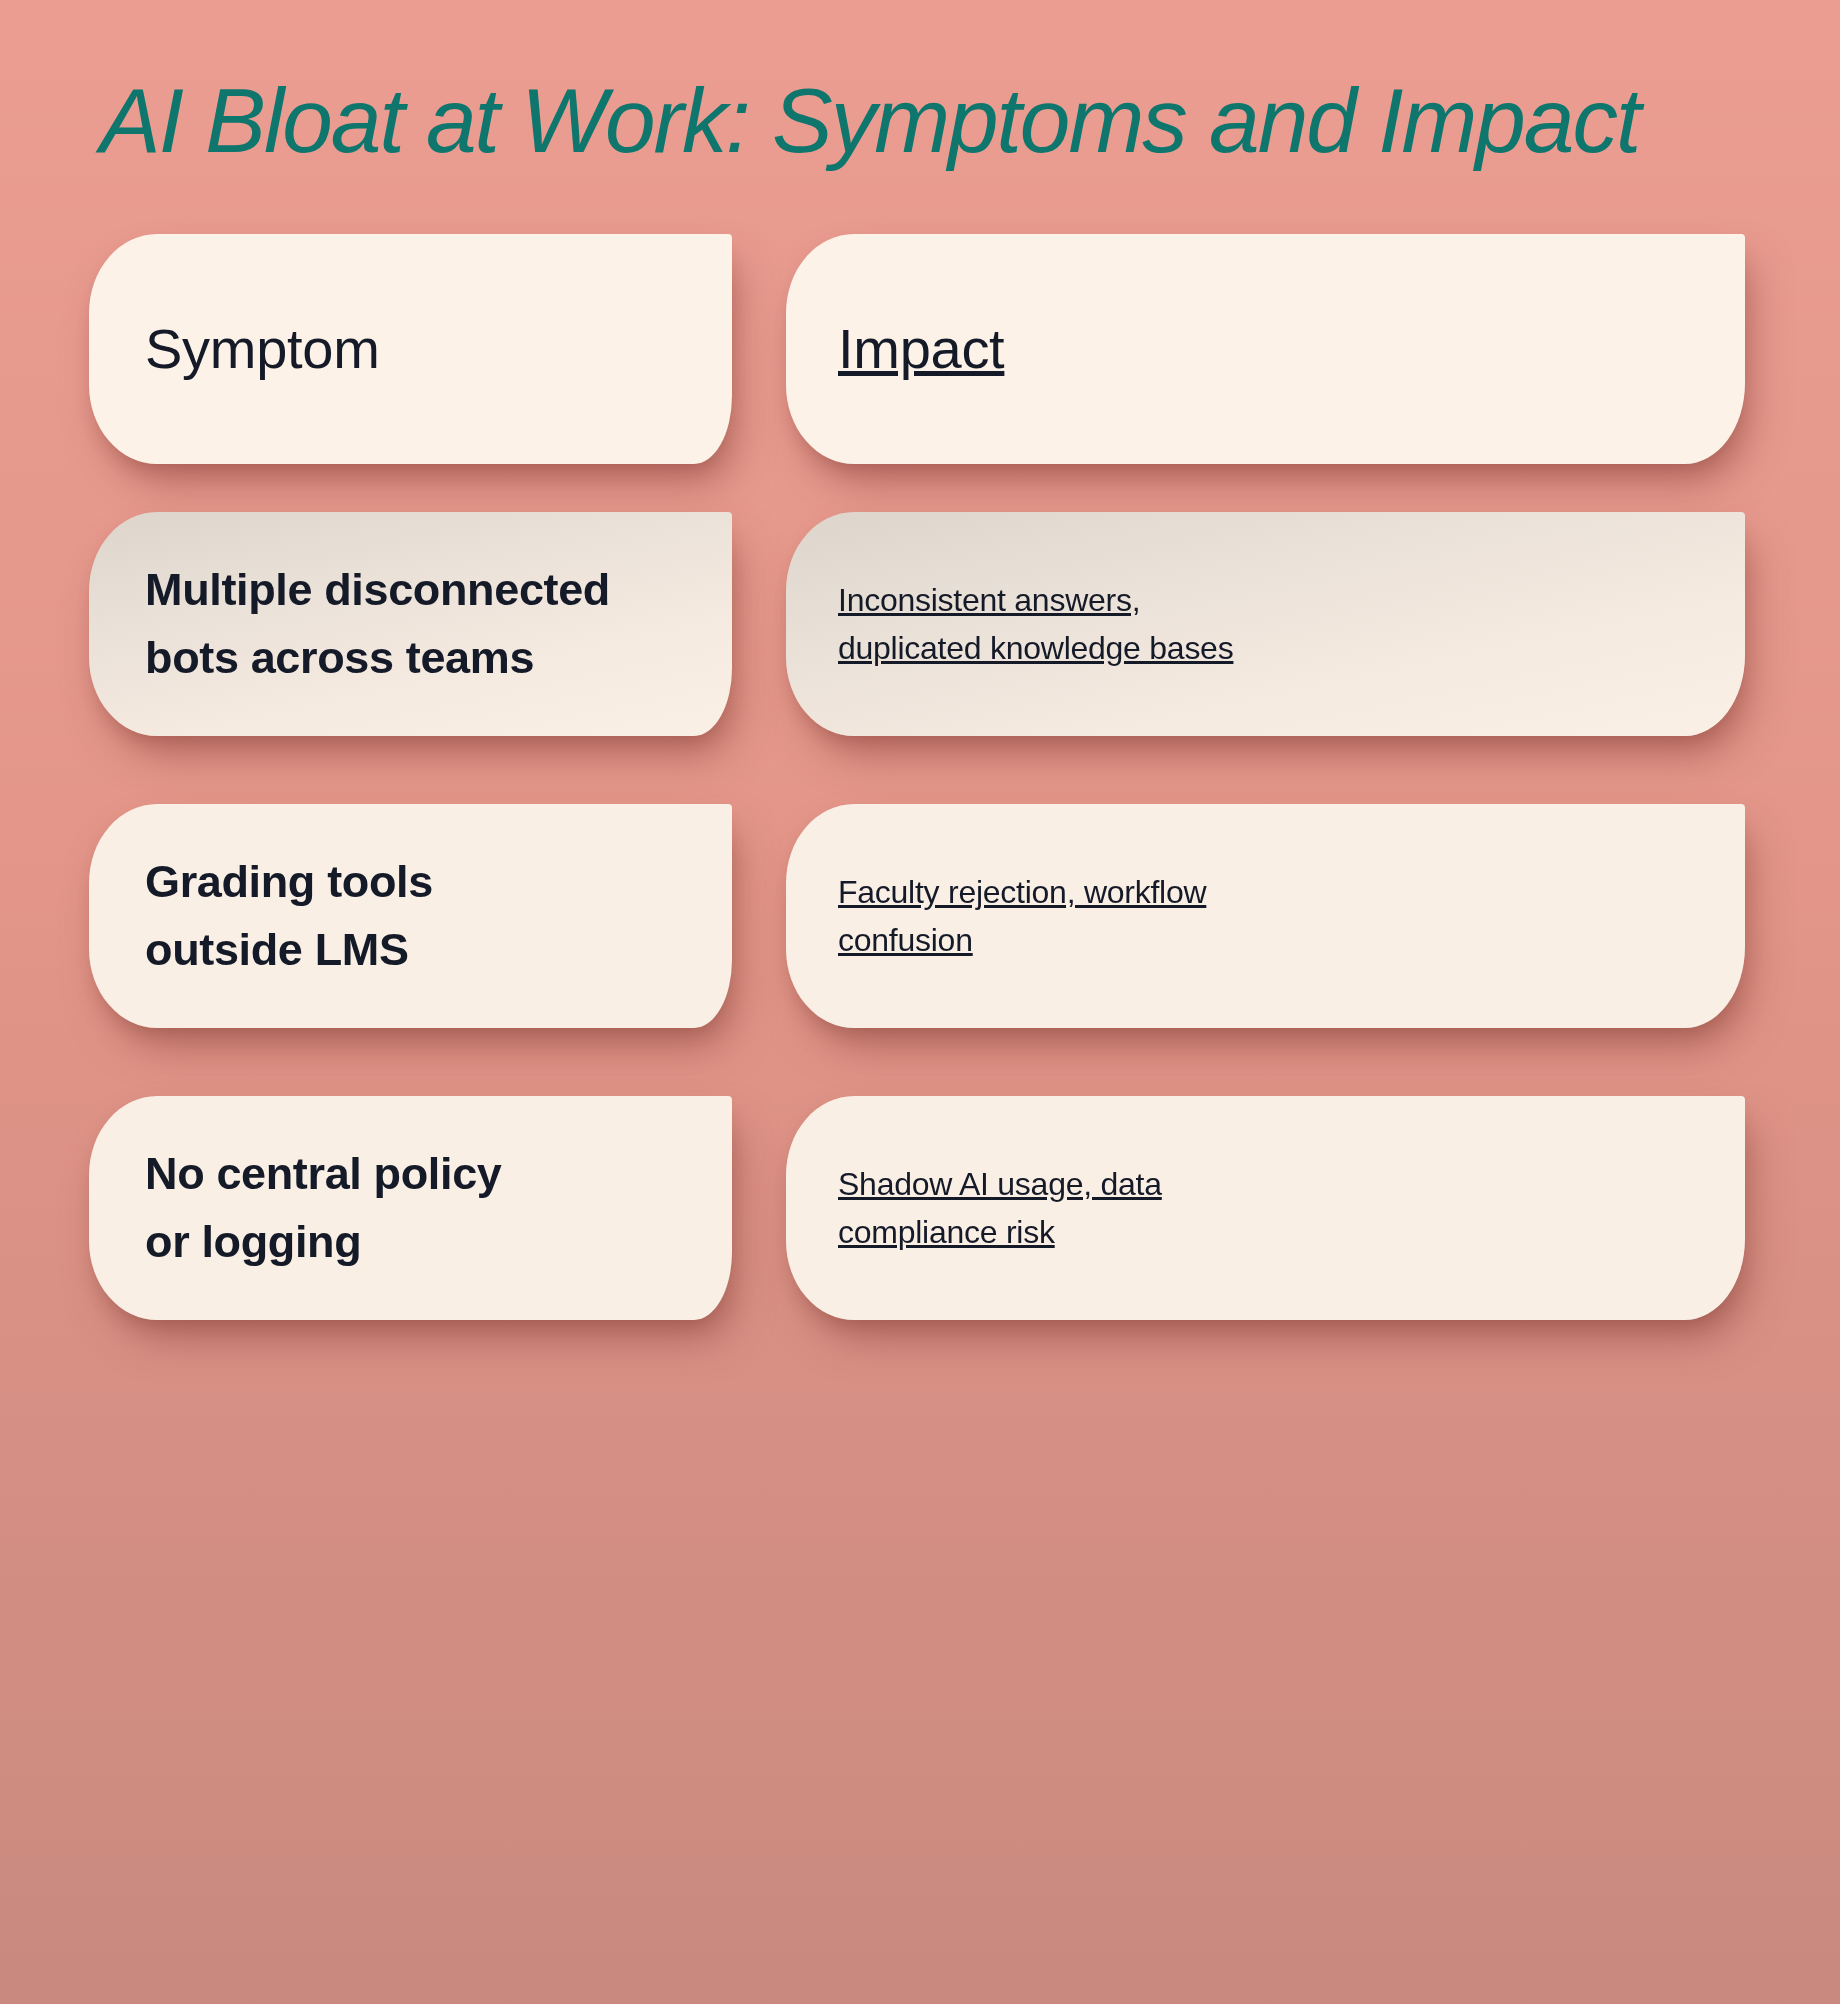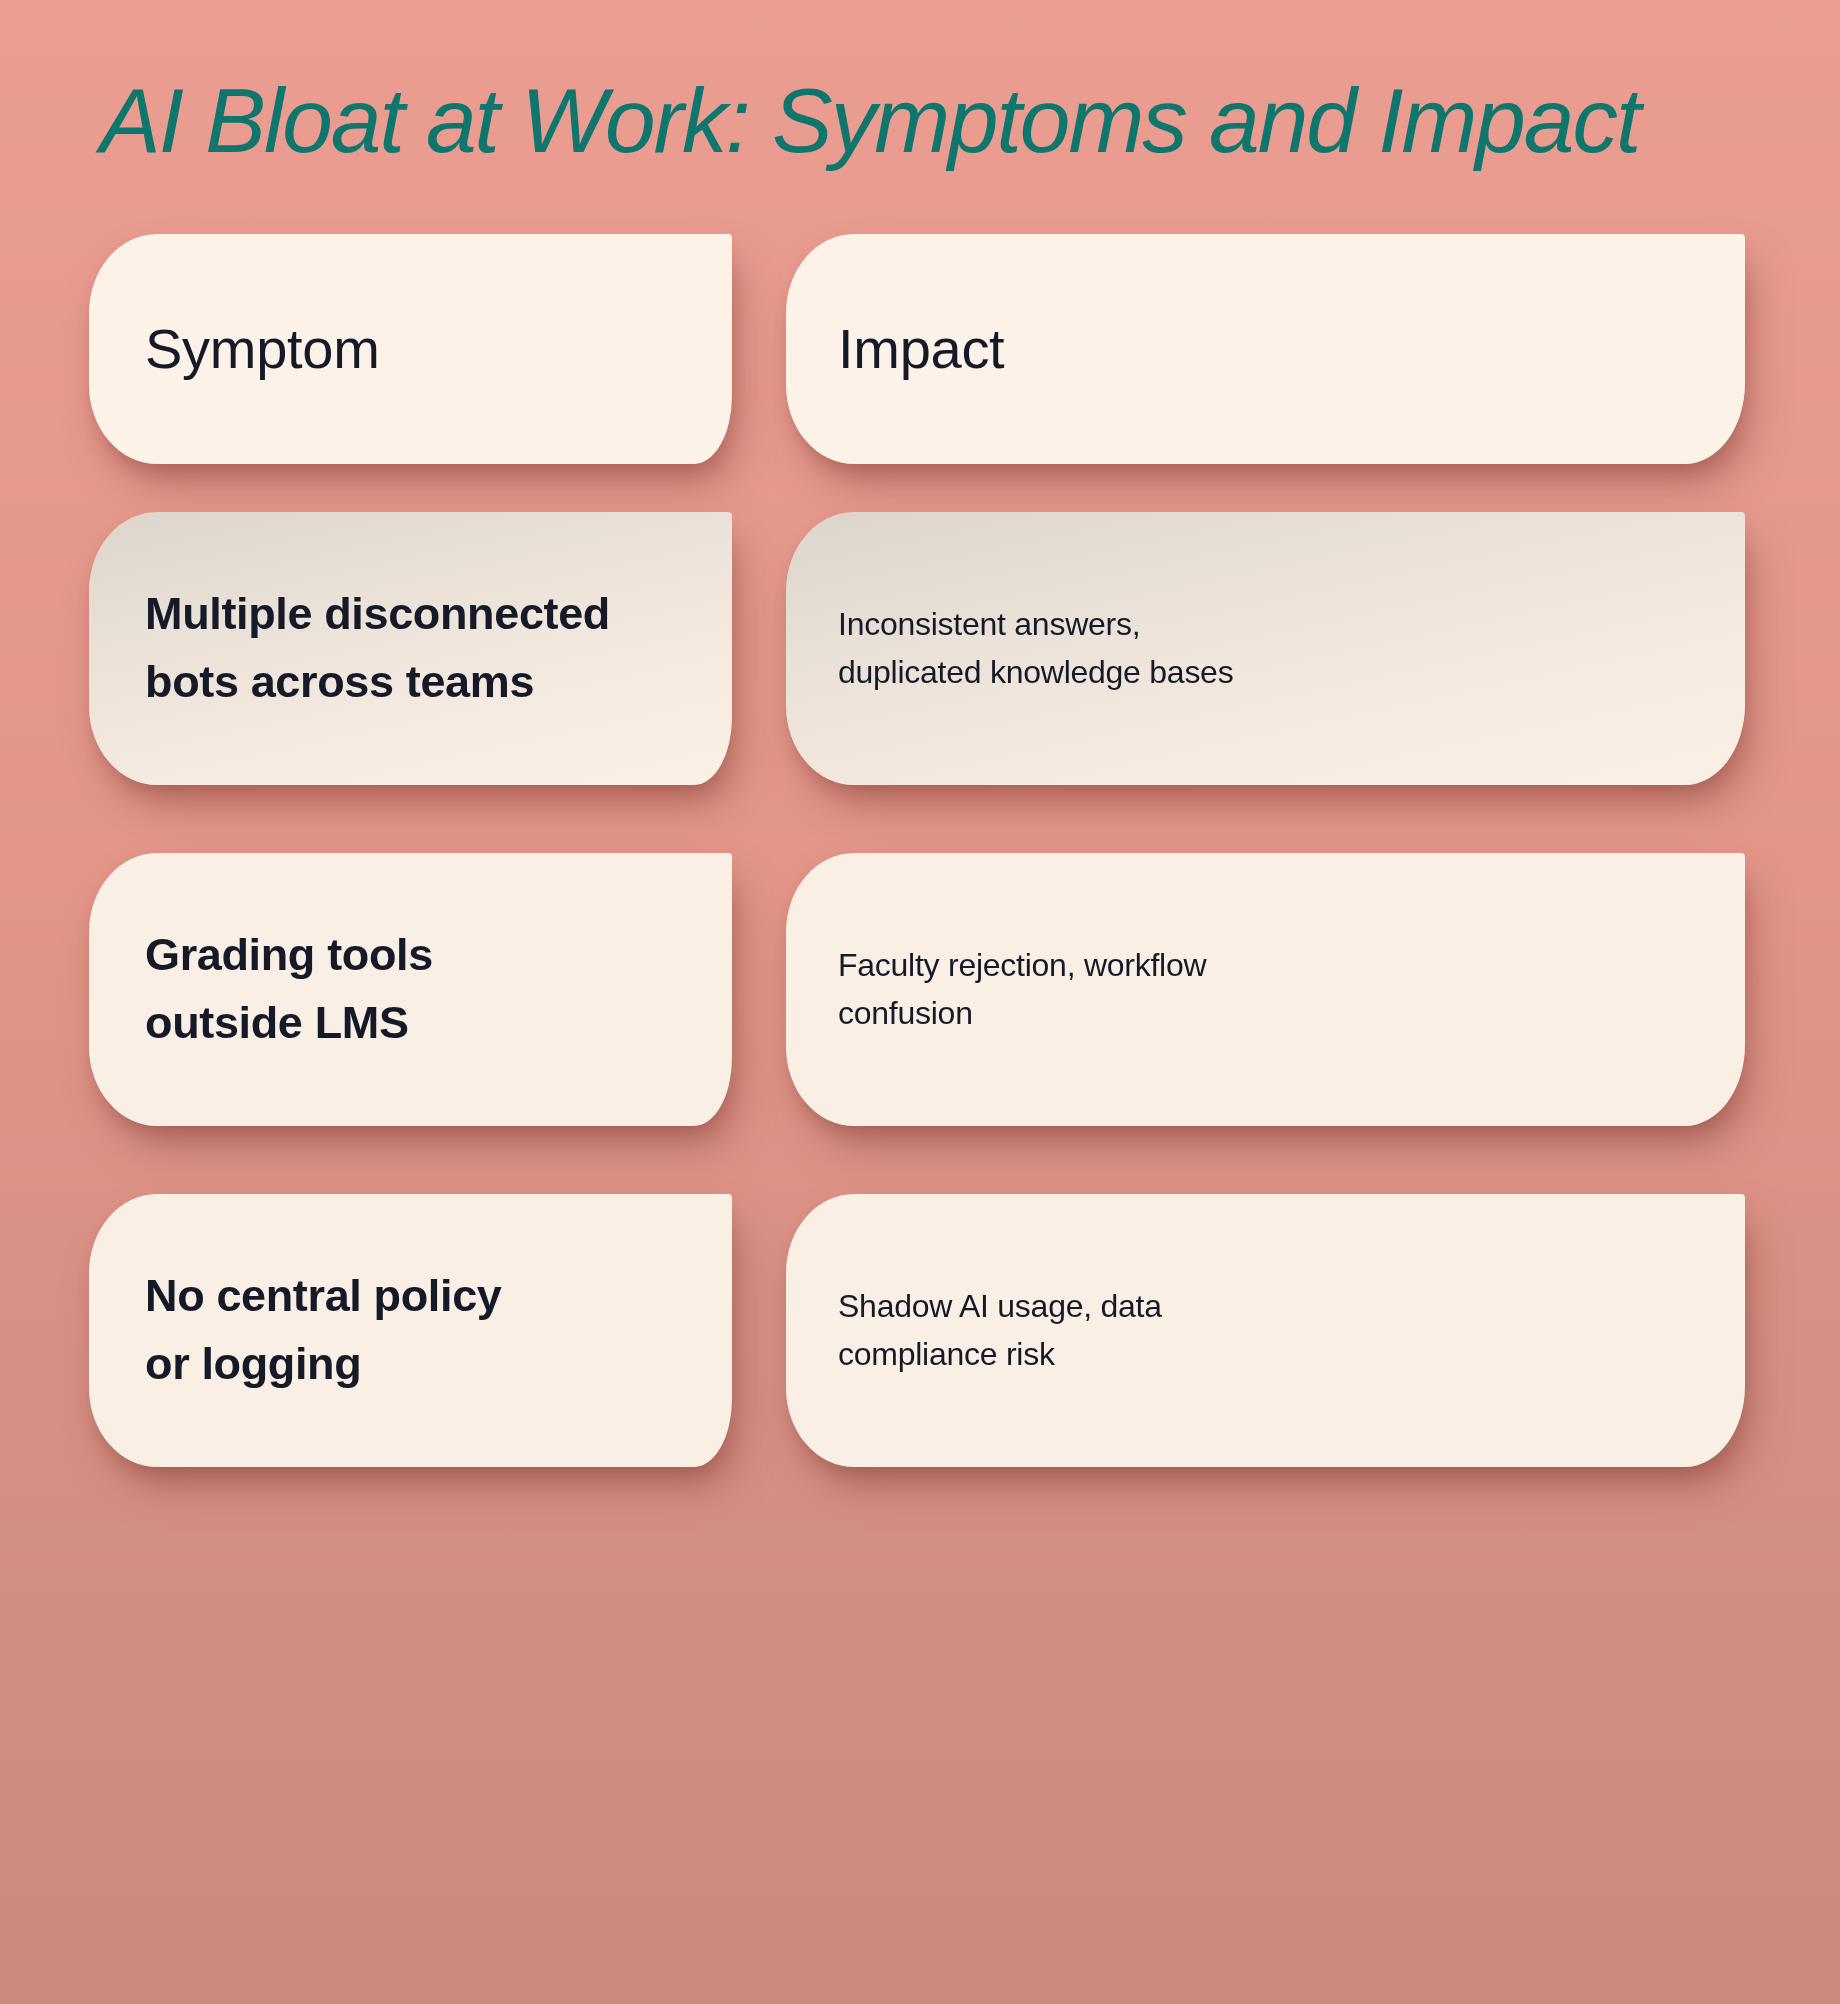--- a/index.html
+++ b/index.html
@@ -28,33 +28,34 @@
     grid-template-columns: 643px 959px;
     column-gap: 54px;
   }
   .t-row--header { margin-top: 0; }
   .t-row--first  { margin-top: 48px; }
   .t-row + .t-row--gap { margin-top: 68px; }
   .cell {
     display: flex;
     flex-direction: column;
     justify-content: center;
-    height: 273px;
+    height: 224px;
     background: #faefe5;
     box-shadow: 10px 24px 40px -8px rgba(128, 58, 50, 0.52),
                 0 10px 18px -7.3px rgba(128, 58, 50, 0.30);
   }
   .t-row--header .cell { height: 230px; background: #fdf2e8; }
   .cell--left {
     border-radius: 68px 4px 38px 68px / 79px 4px 68px 79px;
     padding: 0 28px 0 56px;
   }
   .cell--right {
     border-radius: 68px 4px 60px 68px / 79px 4px 81px 79px;
     padding: 0 40px 0 52px;
+    text-decoration: underline;
   }
   .cell--shaded {
     background: linear-gradient(168deg, #ddd4cc 0%, #e9e0d7 32%, #f6ebe1 70%, #faf0e6 100%);
   }
   .header-label {
     font-size: 56px;
     line-height: 1.2;
     font-weight: 400;
     letter-spacing: -0.005em;
   }

